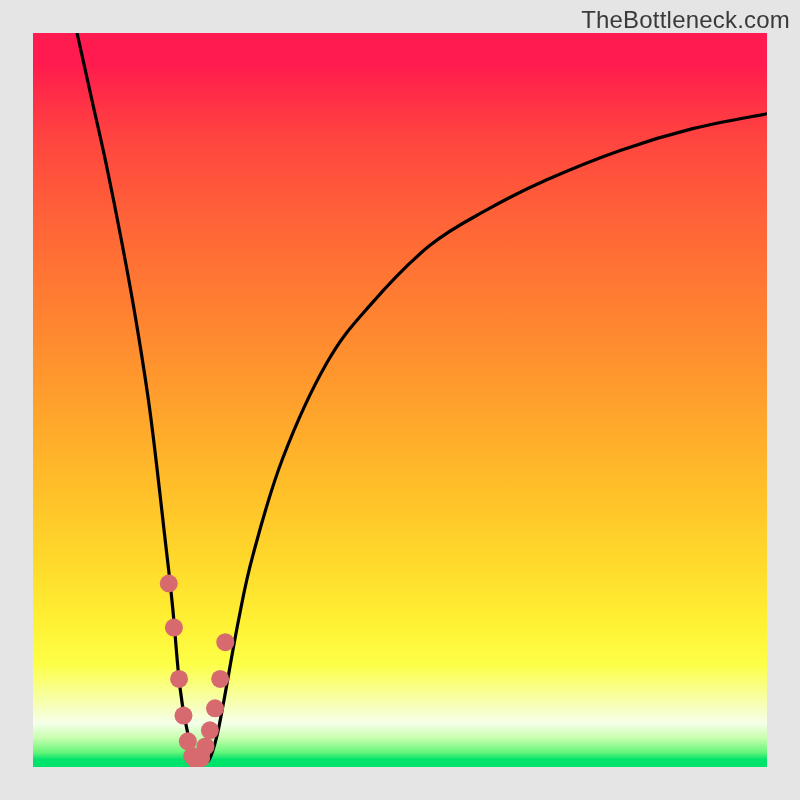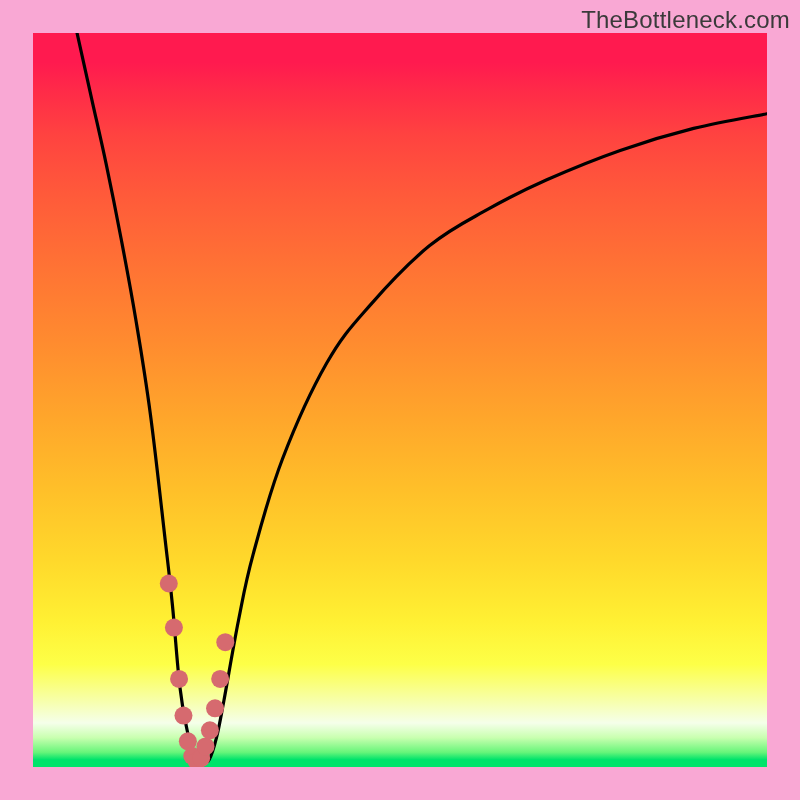--- a/index.html
+++ b/index.html
@@ -1,16 +1,16 @@
 <!DOCTYPE html>
 <html><head>
 <meta charset="utf-8">
 <style>
   html,body{margin:0;padding:0;width:800px;height:800px;overflow:hidden;background:#000;font-family:Arial,Helvetica,sans-serif}
-  .frame{position:absolute;inset:0;background:#f9a8d4}
+  .frame{position:absolute;inset:0;background:#e5e5e5}
   .plot{position:absolute;left:33px;top:33px;width:734px;height:734px;overflow:hidden}
   .grad{position:absolute;inset:0;background:linear-gradient(to bottom,
     #ff1a4f 0%, #ff1a4f 4%,
     #ff2b48 8%, #ff4340 14%,
     #ff5a3a 22%, #ff7334 32%,
     #ff8b2f 42%, #ffa52b 52%,
     #ffbf29 62%, #ffd92b 72%,
     #fff033 80%, #fdff47 86%,
     #f7ffab 91%, #f5ffea 94%,
     #c9ffb0 96%, #67f57a 98%,

